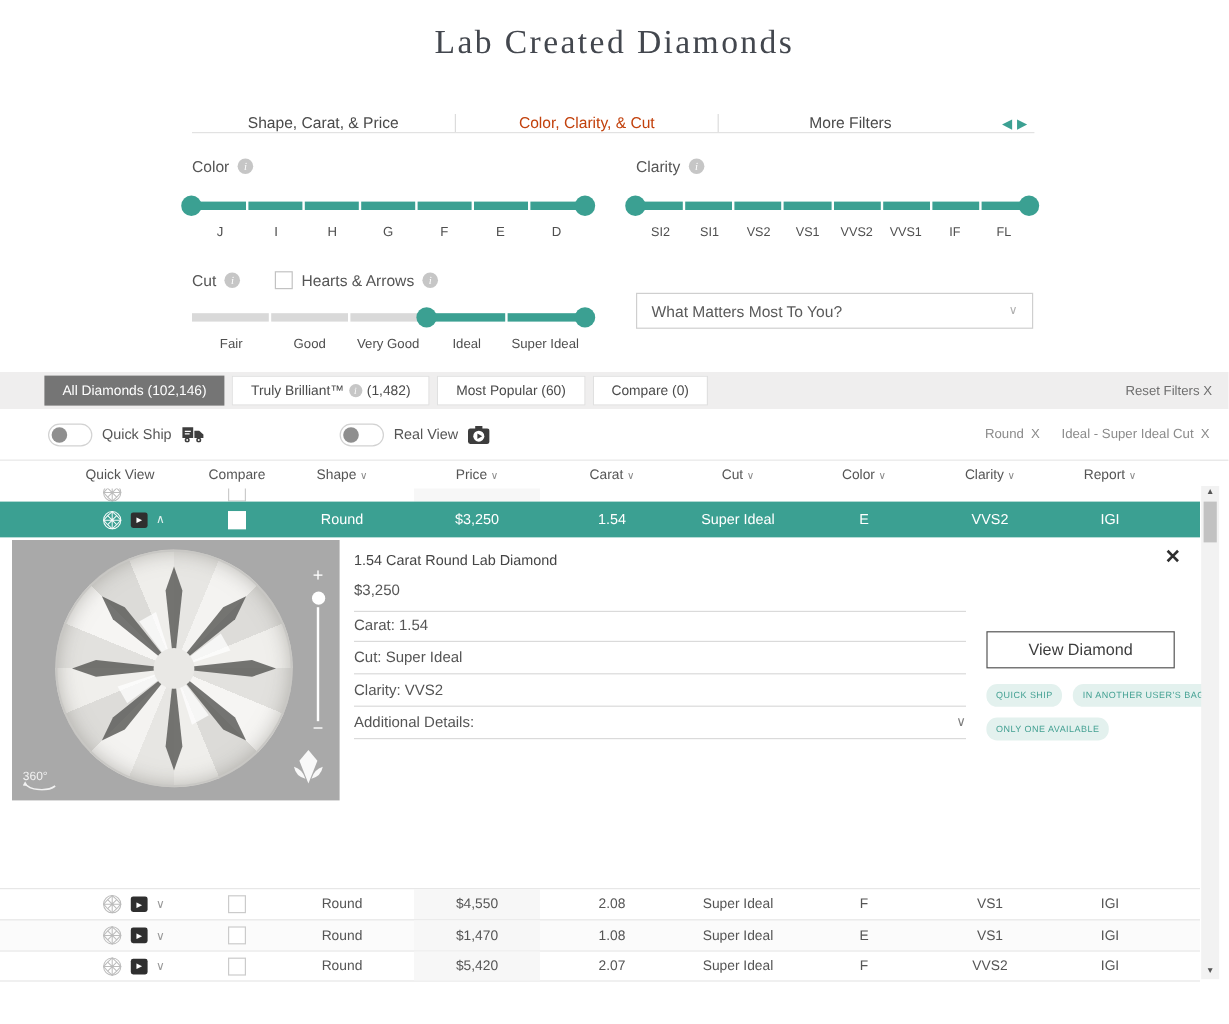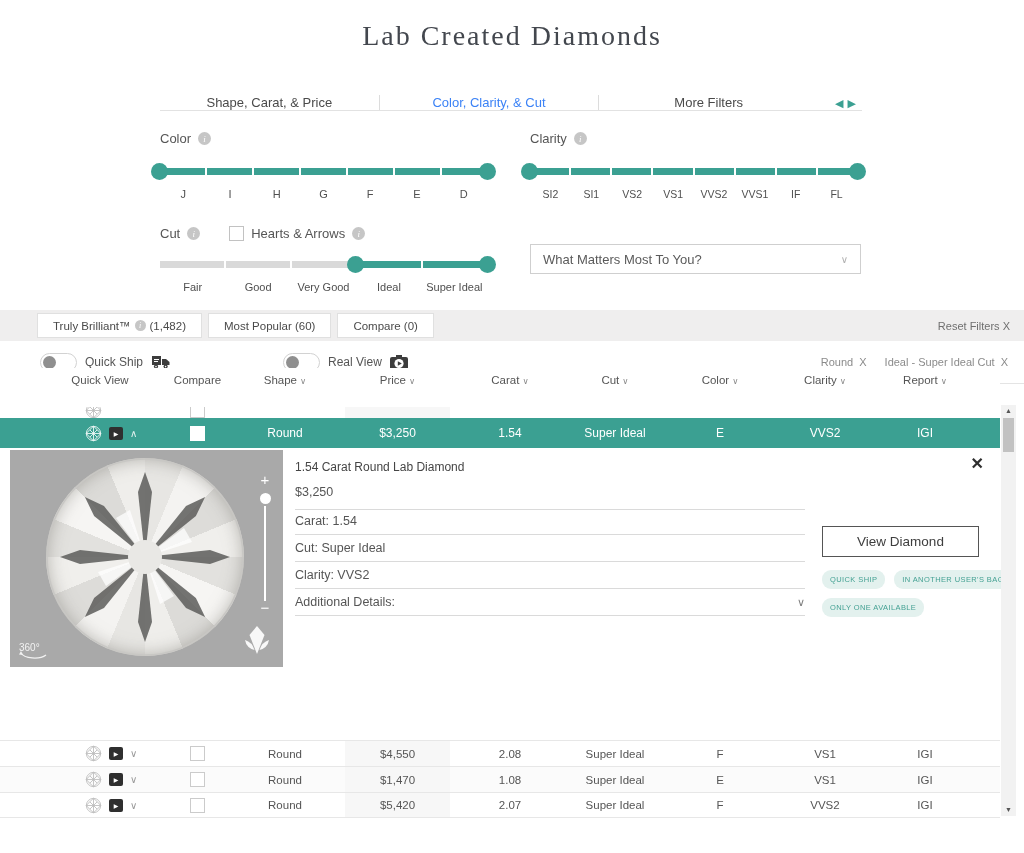--- a/index.html
+++ b/index.html
@@ -8,21 +8,21 @@
          font-family:"Liberation Sans", sans-serif; color:#4a4a4a; }
 
   
   .page-title { position:absolute; top:20px; left:0; right:0; text-align:center;
     font-family:"Liberation Serif", serif; font-size:28px; letter-spacing:2px; color:#43474e; font-weight:400; }
 
   
   .tabbar { position:absolute; top:84px; left:160px; width:702px; height:27px;
     border-bottom:1px solid #e2e2e2; display:flex; align-items:flex-end; }
   .tab { flex:1; text-align:center; font-size:13px; color:#4a4a4a; cursor:pointer; }
-  .tab.active { color:#3b82f6; }
+  .tab.active { color:#c2410c; }
   .tab-sep { width:1px; height:15px; background:#dcdcdc; }
   .tab-arrows { width:44px; text-align:right; color:#3ba092; font-size:11px; letter-spacing:4px; padding-right:2px; }
 
   
   .fgroup { position:absolute; width:327px; }
   .fgroup.color-g { left:160px; top:131px; }
   .fgroup.clarity-g { left:530px; top:131px; }
   .fgroup.cut-g { left:160px; top:226px; }
   .flabel-row { display:flex; align-items:center; gap:7px; font-size:13px; color:#555; }
   .info-icon { width:13px; height:13px; border-radius:50%; background:#c6c6c6; color:#fff;
@@ -67,21 +67,21 @@
     position:relative; cursor:pointer; flex:0 0 auto; }
   .knob { position:absolute; left:2px; top:2px; width:13px; height:13px; border-radius:50%; background:#8f8f8f; }
   .tlabel { font-size:12px; color:#555; }
   .chips { margin-left:auto; margin-right:16px; display:flex; gap:18px; font-size:11px; color:#8b8b8b; }
   .chip { display:flex; gap:6px; align-items:center; cursor:pointer; }
 
   
   .thead-border { position:absolute; top:383px; left:0; width:1024px; height:1px; background:#e4e4e4; }
   .gridcols { display:grid; grid-template-columns:140px 55px 120px 105px 120px 90px 120px 90px 110px;
     padding-left:30px; align-items:center; }
-  .thead { position:absolute; top:368px; left:0; width:1000px; height:23px; background:#fff; }
+  .thead { position:absolute; top:384px; left:0; width:1000px; height:23px; background:#fff; }
   .th { text-align:center; font-size:11.5px; color:#555; cursor:pointer; white-space:nowrap; }
   .th .sort { font-size:8.5px; color:#8a8a8a; margin-left:3px; }
 
   .cell { text-align:center; font-size:11.5px; color:#555; }
   .qv-cell { display:flex; align-items:center; gap:7px; padding-left:55px; }
   .checkbox { width:15px; height:15px; border:1px solid #cbcbcb; background:#fff; margin:0 auto; cursor:pointer; }
   .play-btn { width:14px; height:13px; background:#2f2f2f; border-radius:2px; color:#fff; font-size:6px;
     display:inline-flex; align-items:center; justify-content:center; cursor:pointer; flex:0 0 auto; }
   .row-chev { font-size:10px; color:#9a9a9a; cursor:pointer; }
   .price-cell { background:#f7f7f7; height:100%; display:flex; align-items:center; justify-content:center; }
@@ -239,20 +239,21 @@
       <span>Super Ideal</span>
     </div>
   </div>
 
   <div class="dropdown">
     <span>What Matters Most To You?</span>
     <span class="dd-chev">∨</span>
   </div>
 
   <div class="band">
+    <div class="rtab active">All Diamonds (102,146)</div>
     <div class="rtab plain">
       <span>Truly Brilliant™</span>
       <span class="info-icon">i</span>
       <span>(1,482)</span>
     </div>
     <div class="rtab plain">Most Popular (60)</div>
     <div class="rtab plain">Compare (0)</div>
     <div class="reset-filters">Reset Filters X</div>
   </div>
 

